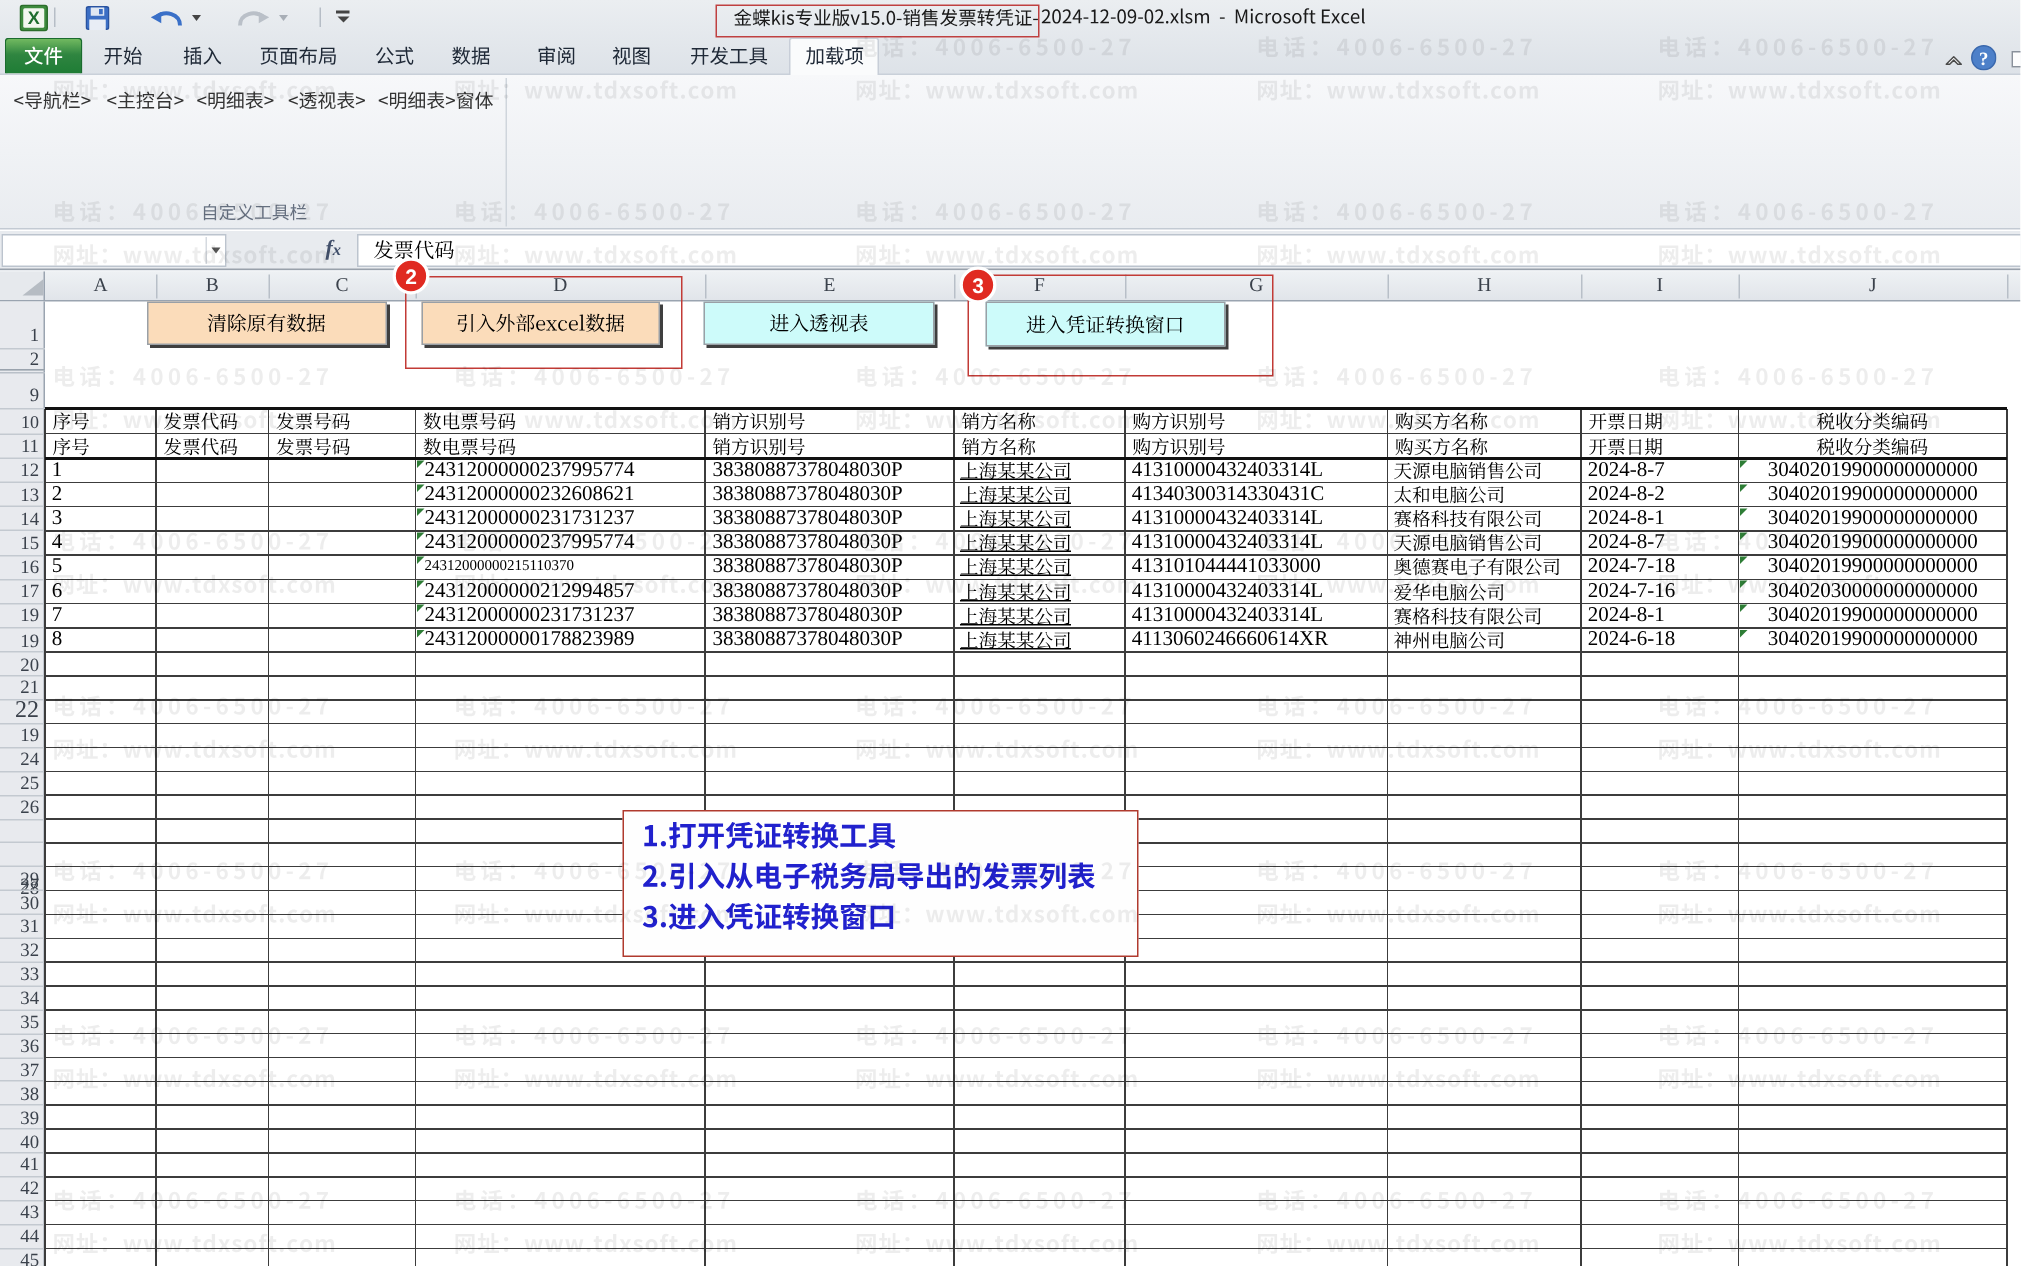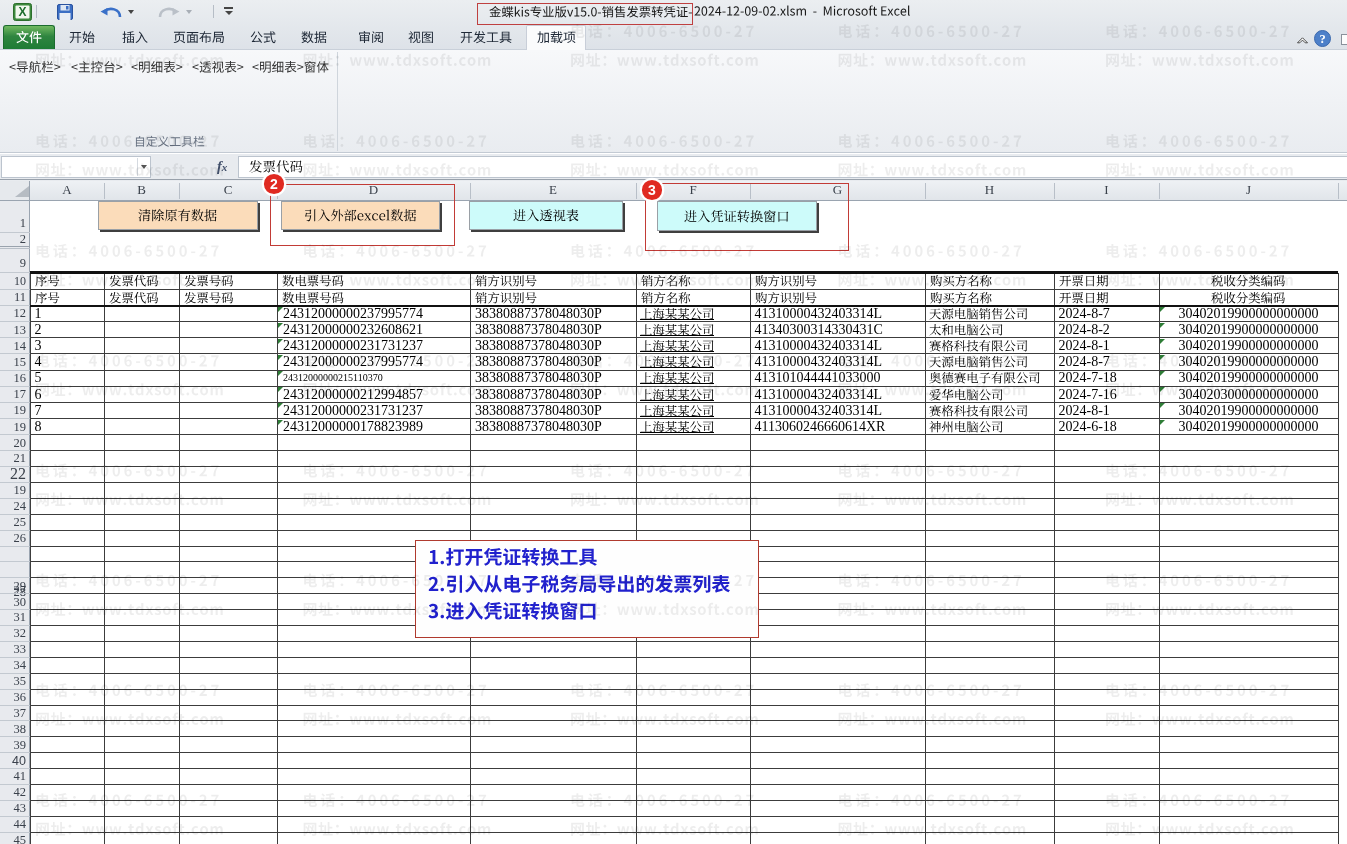--- a/index.html
+++ b/index.html
@@ -484,21 +484,21 @@
 <div style="position:absolute;top:673.0px;font-family:'Liberation Serif',serif;font-size:12.5px;font-weight:normal;color:#3a414b;line-height:16.2px;white-space:pre;right:1321.0px;">35</div>
 <div style="position:absolute;left:0.0px;top:688.6px;width:30.0px;height:1.0px;background:#c3c9d0;"></div>
 <div style="position:absolute;top:688.9px;font-family:'Liberation Serif',serif;font-size:12.5px;font-weight:normal;color:#3a414b;line-height:16.2px;white-space:pre;right:1321.0px;">36</div>
 <div style="position:absolute;left:0.0px;top:704.5px;width:30.0px;height:1.0px;background:#c3c9d0;"></div>
 <div style="position:absolute;top:704.8px;font-family:'Liberation Serif',serif;font-size:12.5px;font-weight:normal;color:#3a414b;line-height:16.2px;white-space:pre;right:1321.0px;">37</div>
 <div style="position:absolute;left:0.0px;top:720.4px;width:30.0px;height:1.0px;background:#c3c9d0;"></div>
 <div style="position:absolute;top:720.7px;font-family:'Liberation Serif',serif;font-size:12.5px;font-weight:normal;color:#3a414b;line-height:16.2px;white-space:pre;right:1321.0px;">38</div>
 <div style="position:absolute;left:0.0px;top:736.3px;width:30.0px;height:1.0px;background:#c3c9d0;"></div>
 <div style="position:absolute;top:736.6px;font-family:'Liberation Serif',serif;font-size:12.5px;font-weight:normal;color:#3a414b;line-height:16.2px;white-space:pre;right:1321.0px;">39</div>
 <div style="position:absolute;left:0.0px;top:752.2px;width:30.0px;height:1.0px;background:#c3c9d0;"></div>
-<div style="position:absolute;top:752.5px;font-family:Liberation Sans, sans-serif;font-size:12.5px;font-weight:normal;color:#3a414b;line-height:16.2px;white-space:pre;right:1321.0px;">40</div>
+<div style="position:absolute;top:752.5px;font-family:Liberation Serif, serif;font-size:12.5px;font-weight:normal;color:#3a414b;line-height:16.2px;white-space:pre;right:1321.0px;">40</div>
 <div style="position:absolute;left:0.0px;top:768.1px;width:30.0px;height:1.0px;background:#c3c9d0;"></div>
 <div style="position:absolute;top:768.4px;font-family:'Liberation Serif',serif;font-size:12.5px;font-weight:normal;color:#3a414b;line-height:16.2px;white-space:pre;right:1321.0px;">41</div>
 <div style="position:absolute;left:0.0px;top:784.0px;width:30.0px;height:1.0px;background:#c3c9d0;"></div>
 <div style="position:absolute;top:784.3px;font-family:'Liberation Serif',serif;font-size:12.5px;font-weight:normal;color:#3a414b;line-height:16.2px;white-space:pre;right:1321.0px;">42</div>
 <div style="position:absolute;left:0.0px;top:799.9px;width:30.0px;height:1.0px;background:#c3c9d0;"></div>
 <div style="position:absolute;top:800.2px;font-family:'Liberation Serif',serif;font-size:12.5px;font-weight:normal;color:#3a414b;line-height:16.2px;white-space:pre;right:1321.0px;">43</div>
 <div style="position:absolute;left:0.0px;top:815.8px;width:30.0px;height:1.0px;background:#c3c9d0;"></div>
 <div style="position:absolute;top:816.1px;font-family:'Liberation Serif',serif;font-size:12.5px;font-weight:normal;color:#3a414b;line-height:16.2px;white-space:pre;right:1321.0px;">44</div>
 <div style="position:absolute;left:0.0px;top:831.7px;width:30.0px;height:1.0px;background:#c3c9d0;"></div>
 <div style="position:absolute;top:832.0px;font-family:'Liberation Serif',serif;font-size:12.5px;font-weight:normal;color:#3a414b;line-height:16.2px;white-space:pre;right:1321.0px;">45</div>

